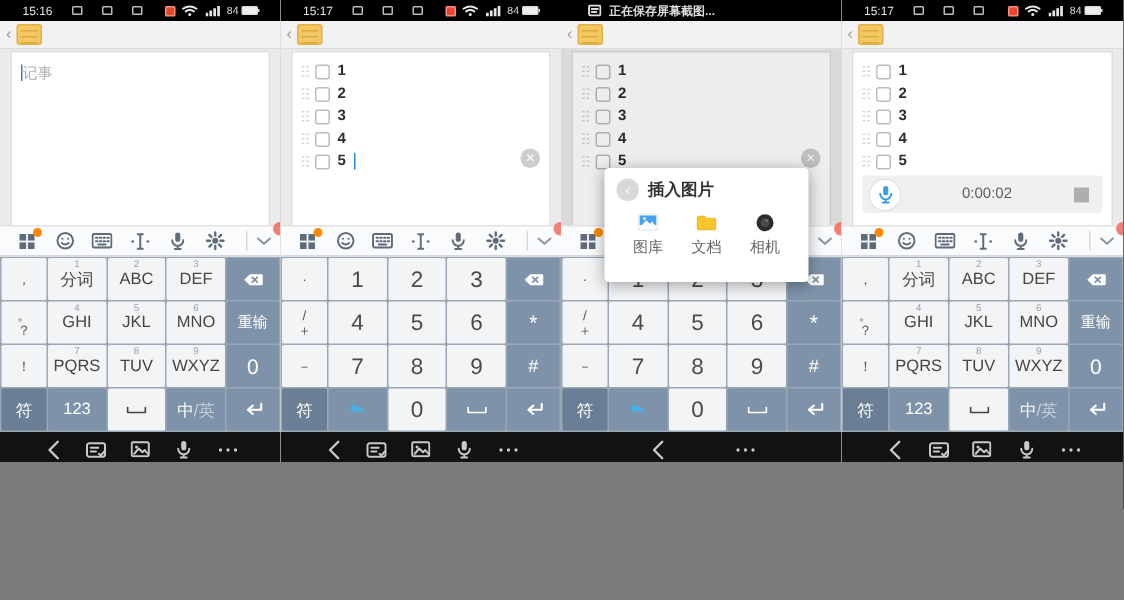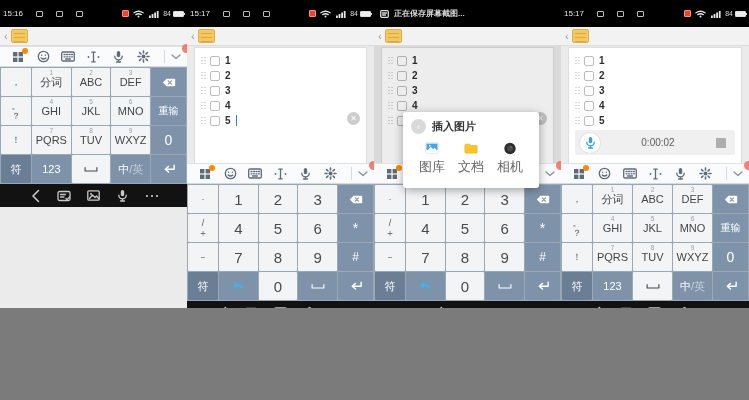--- a/index.html
+++ b/index.html
@@ -3,21 +3,21 @@
 <meta charset="utf-8">
 <style>
   html,body{margin:0;padding:0;background:#222;}
   *{box-sizing:border-box;font-family:"Liberation Sans","DejaVu Sans",sans-serif;}
   #stage{width:749px;height:400px;background:#7b7b7b;position:relative;overflow:hidden;}
   #screens{display:flex;height:308px;}
   .screen{width:187px;height:308px;position:relative;overflow:hidden;background:#ebebeb;flex:0 0 auto;}
   .screen:last-child{width:188px;}
 
   
-  .statusbar{height:27px;background:#000;color:#e6e6e6;font-size:8px;display:flex;align-items:center;padding:0 3px;gap:12px;overflow:hidden;white-space:nowrap;}
+  .statusbar{height:14px;background:#000;color:#e6e6e6;font-size:8px;display:flex;align-items:center;padding:0 15px;gap:12px;overflow:hidden;white-space:nowrap;}
   .sb-time{font-size:8px;letter-spacing:0;}
   .sb-appic{width:7px;height:6px;border:1px solid #bbb;border-radius:1px;display:inline-block;margin-left:1px;}
   .sb-right{margin-left:auto;display:flex;align-items:center;gap:2px;}
   .sb-redapp{width:7px;height:7px;background:#e8442e;border-radius:1px;display:inline-block;border:1px solid #f7927f;}
   .sb-batt{width:11px;height:6px;border:1px solid #ddd;border-radius:1px;position:relative;background:#eee;}
   .sb-batt:after{content:"";position:absolute;right:-2px;top:1px;width:1px;height:2px;background:#ddd;}
   .sb-pct{font-size:7px;color:#ddd;}
   .sb-ticker{display:flex;align-items:center;gap:3px;font-size:8px;color:#ddd;font-weight:bold;}
 
   
@@ -68,21 +68,21 @@
   .smartbar{height:23px;background:#121212;display:flex;align-items:center;justify-content:space-evenly;color:#c9c9c9;padding:0 14px;}
   .sm-ic{display:flex;align-items:center;justify-content:center;width:16px;height:16px;}
 
   
   .popup{position:absolute;left:29px;top:112px;width:136px;height:76px;background:#fff;border-radius:3px;box-shadow:0 2px 10px rgba(0,0,0,.35);z-index:5;padding:7px 8px 4px;}
   .pop-head{display:flex;align-items:center;gap:6px;}
   .pop-share{width:15px;height:15px;border-radius:50%;background:#d9d9d9;color:#fff;font-size:9px;display:flex;align-items:center;justify-content:center;}
   .pop-title{font-size:11px;color:#333;font-weight:bold;}
   .pop-opts{display:flex;justify-content:space-between;margin-top:7px;padding:0 6px;}
   .pop-opt{display:flex;flex-direction:column;align-items:center;gap:3px;width:30px;}
-  .pop-label{font-size:13px;color:#666;}
+  .pop-label{font-size:10px;color:#666;}
 
   
   #caption{height:92px;padding:6px 3px 0;}
   .cap-line{color:#fff;font-size:20.5px;line-height:28px;white-space:nowrap;}
 </style>
 </head>
 <body>
 
 <div id="stage">
   <div id="screens">
@@ -109,20 +109,23 @@
               </svg>
             </span>
             <span class="sb-pct">84</span>
             <span class="sb-batt"></span>
           </span>
         </div>
       <div class="header">
           <span class="hdr-back">‹</span>
           <span class="hdr-noteic"></span>
         </div>
+      <div class="note">
+          <div class="note-card"><span class="cursor"></span><span class="placeholder">记事</span></div>
+        </div>
       <div class="kb-toolbar">
           <div class="tb-icons">
             <span class="tb-ic">
               <svg width="12" height="12" viewBox="0 0 12 12" fill="none" stroke="currentColor" stroke-width="1.3" stroke-linecap="round" stroke-linejoin="round">
                 <rect x="1" y="1" width="4.4" height="4.4" fill="currentColor" stroke="none"></rect>
                 <rect x="6.6" y="1" width="4.4" height="4.4" fill="currentColor" stroke="none"></rect>
                 <rect x="1" y="6.6" width="4.4" height="4.4" fill="currentColor" stroke="none"></rect>
                 <rect x="6.6" y="6.6" width="4.4" height="4.4" fill="currentColor" stroke="none"></rect>
               </svg>
               <span class="tb-badge"></span>

